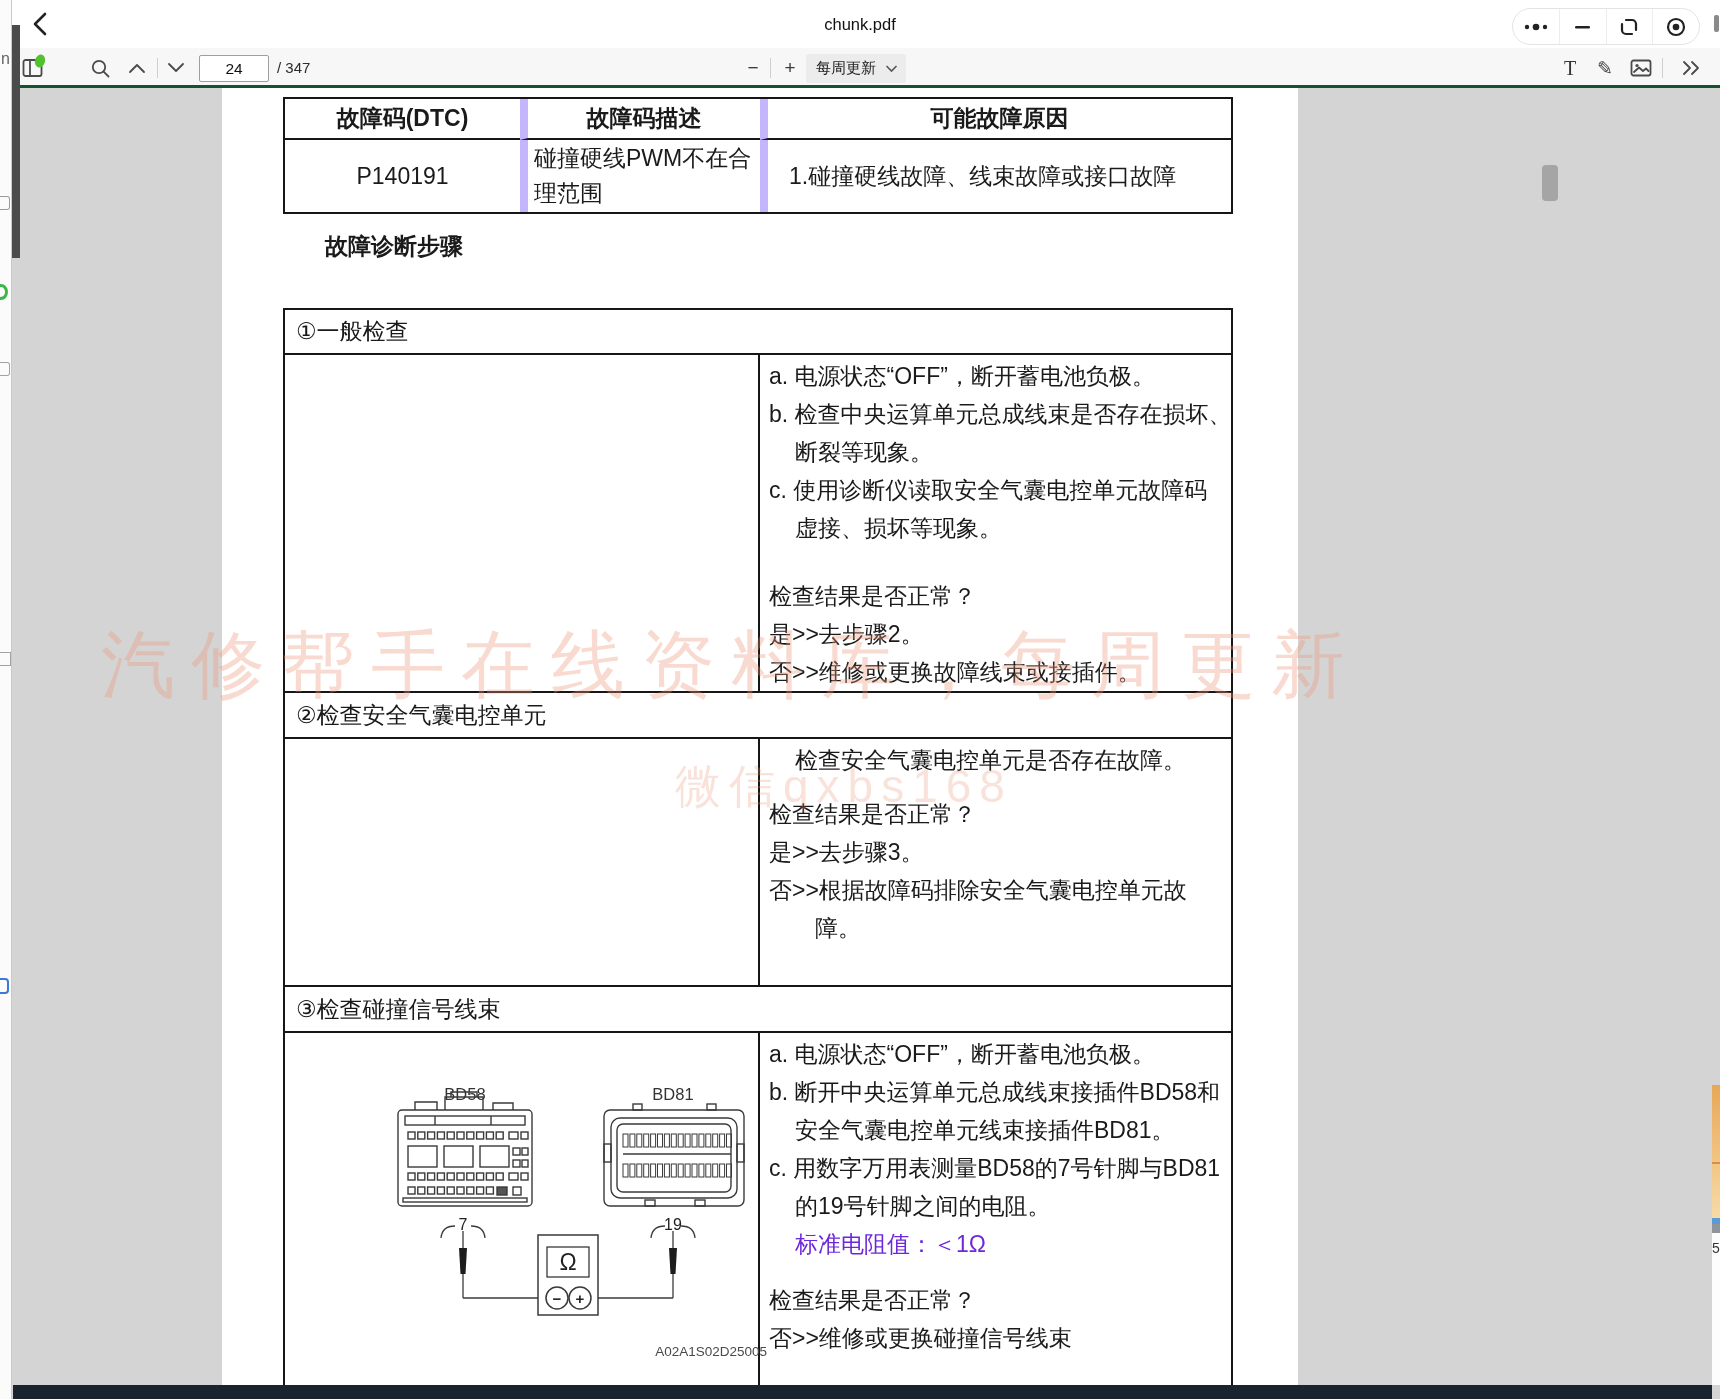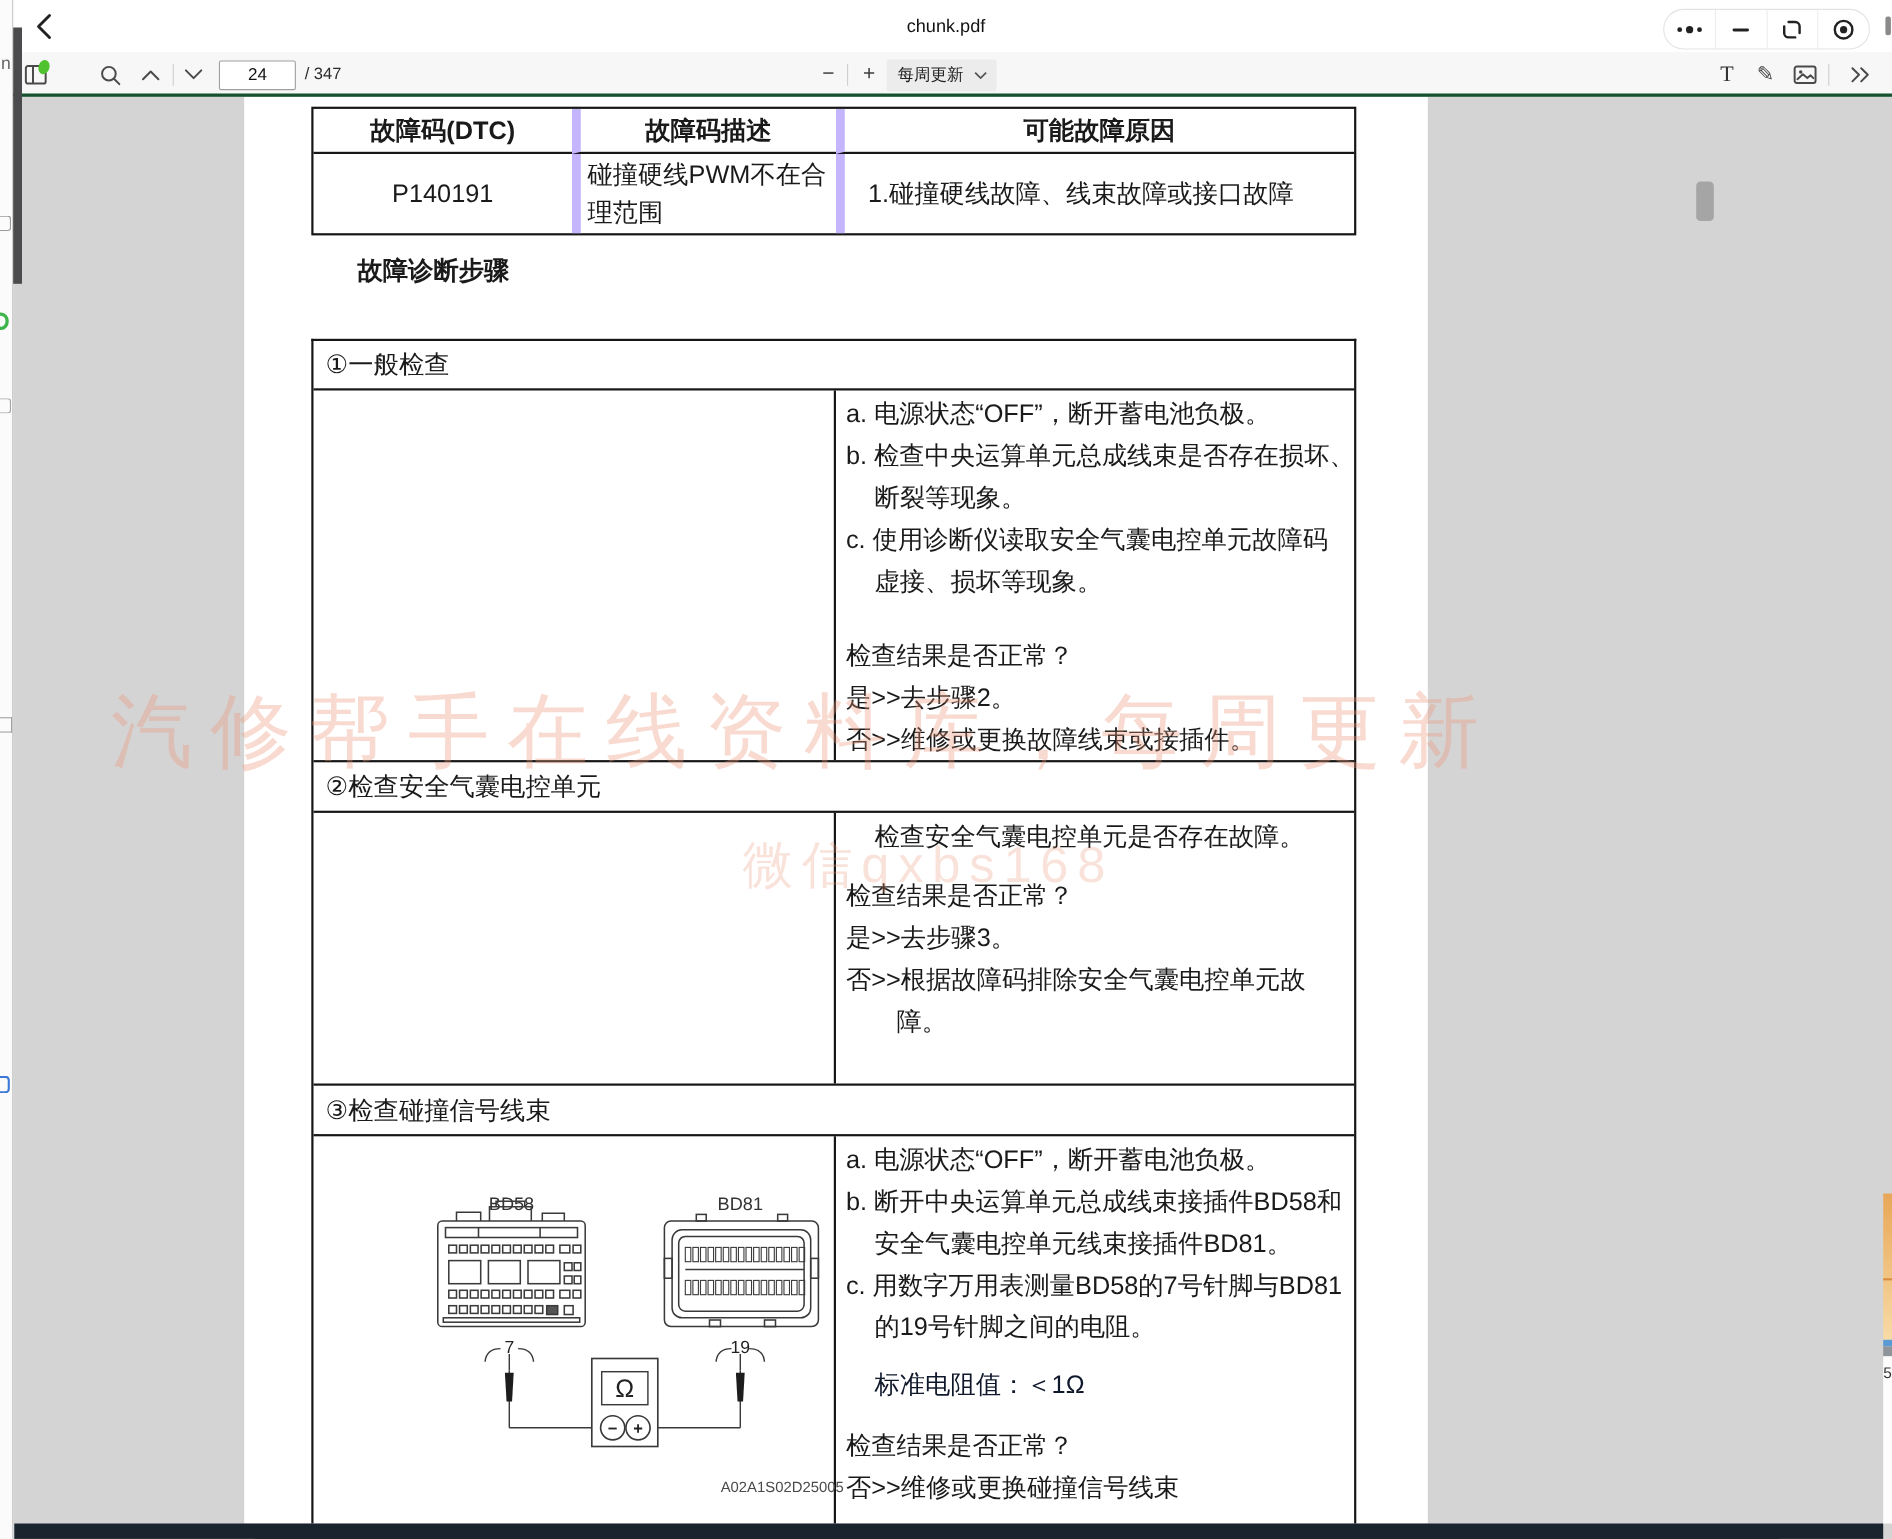--- a/index.html
+++ b/index.html
@@ -64,21 +64,21 @@
   .steps-table { position:absolute; left:61px; top:220px; width:950px; border:2px solid #161616; border-bottom:none; }
   .row-title { height:45px; border-bottom:2px solid #161616; display:flex; align-items:center; padding-left:11px; font-size:23px; }
   .row-title.h46 { height:46px; }
   .row-split { display:grid; grid-template-columns:475px 471px; border-bottom:2px solid #161616; }
   .row-split.last { border-bottom:none; }
   .cell-left { border-right:2px solid #161616; position:relative; }
   .cell-right { padding:2px 0 0 9px; overflow:hidden; }
   .ln { font-size:23px; line-height:38px; white-space:nowrap; }
   .ind { padding-left:26px; }
   .ind2 { padding-left:46px; }
-  .std { color:#0f172a; padding-left:26px; margin-top:14px; }
+  .std { color:#6d28d9; padding-left:26px; margin-top:0; }
   .sp30 { height:30px; } .sp16 { height:16px; } .sp24 { height:18px; }
   .r2 { height:338px; } .r4 { height:248px; } .r6 { height:352px; }
 
   .diagram-svg { position:absolute; left:110px; top:45px; }
 
   svg text { font-family:"Liberation Sans","DejaVu Sans",sans-serif; }
   .icon-stroke { stroke:#4a4a4a; stroke-width:1.8; fill:none; stroke-linecap:round; stroke-linejoin:round; }
 </style>
 </head>
 <body>

